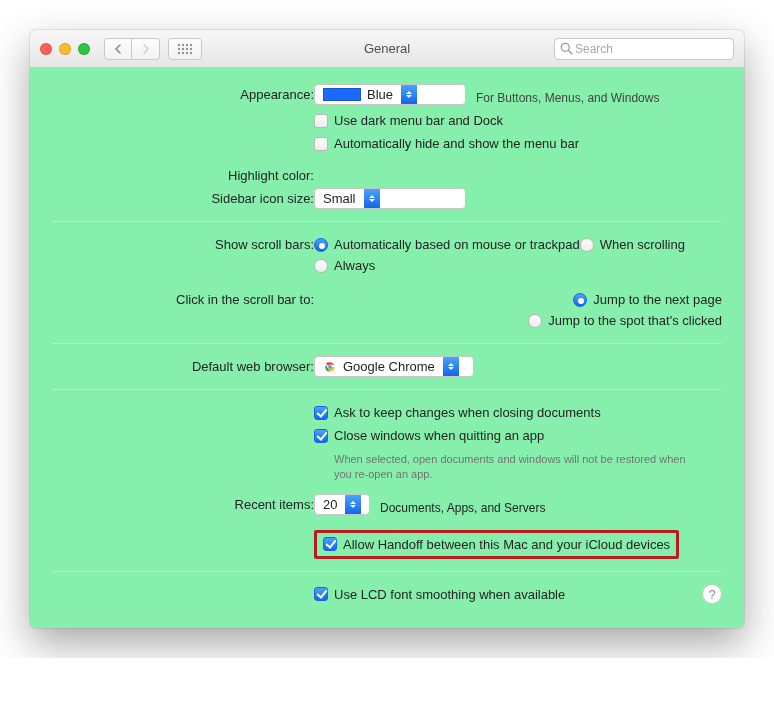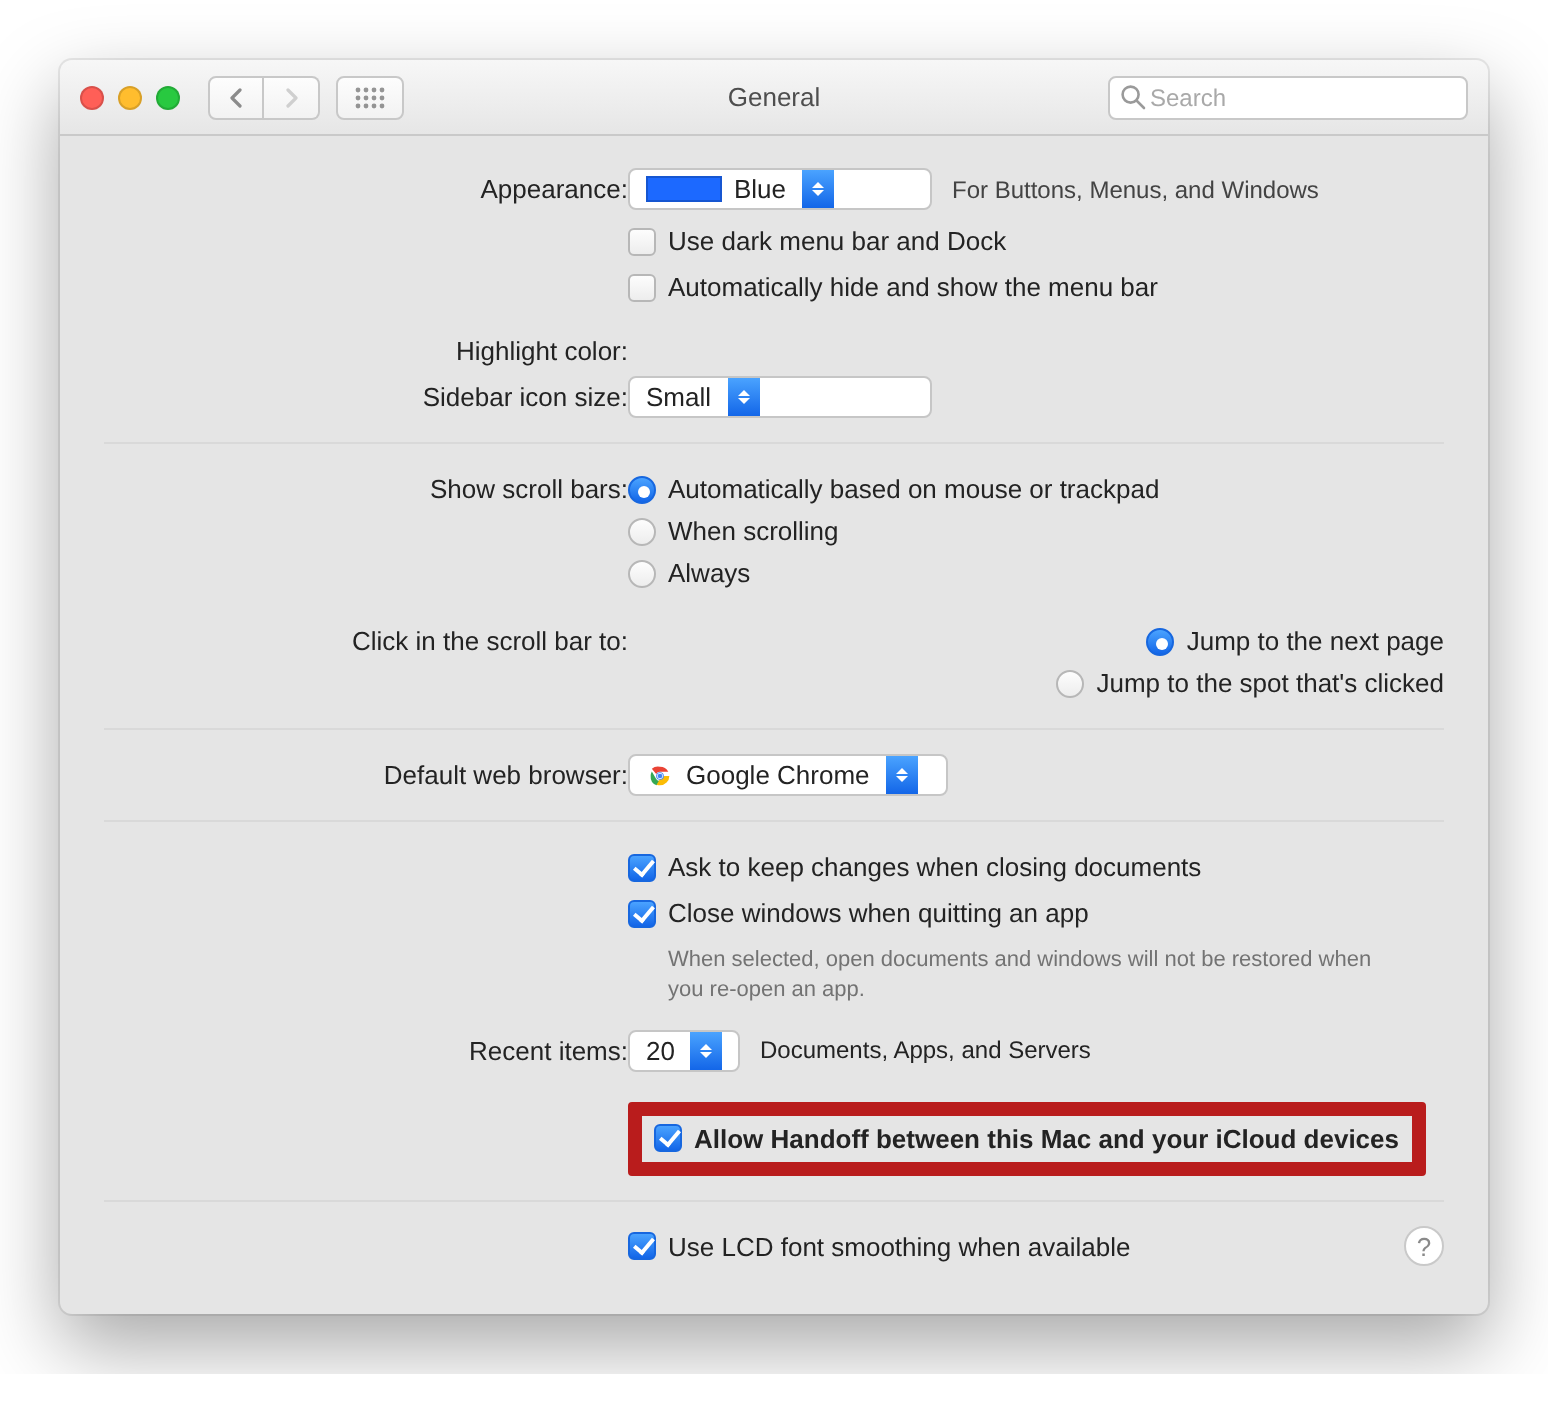--- a/index.html
+++ b/index.html
@@ -7,21 +7,21 @@
     margin: 0;
     padding: 30px;
     background: #fff;
     font-family: -apple-system, "Helvetica Neue", Arial, sans-serif;
     font-size: 13px;
     color: #232323;
   }
   .window {
     width: 714px;
     margin: 0 auto;
-    background: #e5e5e5;
+    background: #86efac;
     border-radius: 6px;
     box-shadow: 0 16px 40px rgba(0,0,0,0.35), 0 0 0 1px rgba(0,0,0,0.08);
     overflow: hidden;
   }
   
   .titlebar {
     height: 38px;
     background: linear-gradient(#f7f7f7,#e6e6e6);
     border-bottom: 1px solid #c9c9c9;
     display: flex;
@@ -59,21 +59,21 @@
   .search::placeholder{color:#a9a9a9;}
   .searchicon{position:absolute; left:6px; top:4px; color:#9a9a9a;}
   
   .content{padding:16px 22px 18px 22px;}
   .row{display:flex; align-items:flex-start; margin-bottom:5px;}
   .row.tight{margin-bottom:2px;}
   .lbl{
     width:262px; text-align:right; 
     padding-top:3px; color:#232323;
   }
-  .ctl{flex:1; display:flex; align-items:center; flex-wrap:wrap;}
+  .ctl{flex:1; display:flex; align-items:flex-end; flex-wrap:wrap;}
   .sep{height:1px; background:#d9d9d9; margin:12px 0;}
   
   .popup{
     display:inline-flex; align-items:center;
     background:#fff; border:1px solid #c6c6c6; border-radius:4px;
     height:21px; font-size:13px; overflow:hidden;
   }
   .popup .pcontent{padding:0 8px; display:inline-flex; align-items:center; gap:6px;}
   .popup .arrows{
     width:16px; height:100%;
@@ -105,23 +105,22 @@
   .radio{display:flex; align-items:center; gap:6px; margin:3px 0;}
   .rb{
     width:14px;height:14px;border-radius:50%;
     border:1px solid #b7b7b7;background:linear-gradient(#fdfdfd,#ededed);
     position:relative; flex:none;
   }
   .rb.on{background:linear-gradient(#4aa3ff,#1366e8); border-color:#1767df;}
   .rb.on::after{content:"";position:absolute;left:4px;top:4px;width:6px;height:6px;border-radius:50%;background:#fff;}
   .note{font-size:11px; color:#737373; line-height:1.4; margin:4px 0 2px 0; max-width:360px;}
   .highlight-box{
-    border:7px solid #b91c1c; padding:4px 6px; display:inline-flex;
+    border:3px solid #b91c1c; padding:4px 6px; display:inline-flex;
     border-radius:2px;
-    font-weight:bold;
   }
   .footer-row{display:flex; align-items:center;}
   .help{
     margin-left:auto; width:20px;height:20px;border-radius:50%;
     border:1px solid #c9c9c9; background:#fff; color:#8a8a8a;
     display:flex;align-items:center;justify-content:center; font-size:13px;
   }
   .chrome-ico{width:14px;height:14px;}
 </style>
 </head>
@@ -232,21 +231,21 @@
               <span class="a dn"></span>
             </span>
         </div>
       </div>
     </div>
 
     <div class="sep"></div>
 
     <div class="row">
       <div class="lbl">Show scroll bars:</div>
-      <div class="ctl" style="flex-direction:column; align-items:flex-start;">
+      <div class="ctl" style="flex-direction:row; align-items:center;">
         <label class="radio">
             <span class="rb on"></span>
             <span>Automatically based on mouse or trackpad</span>
           </label>
         <label class="radio">
             <span class="rb"></span>
             <span>When scrolling</span>
           </label>
         <label class="radio">
             <span class="rb"></span>

